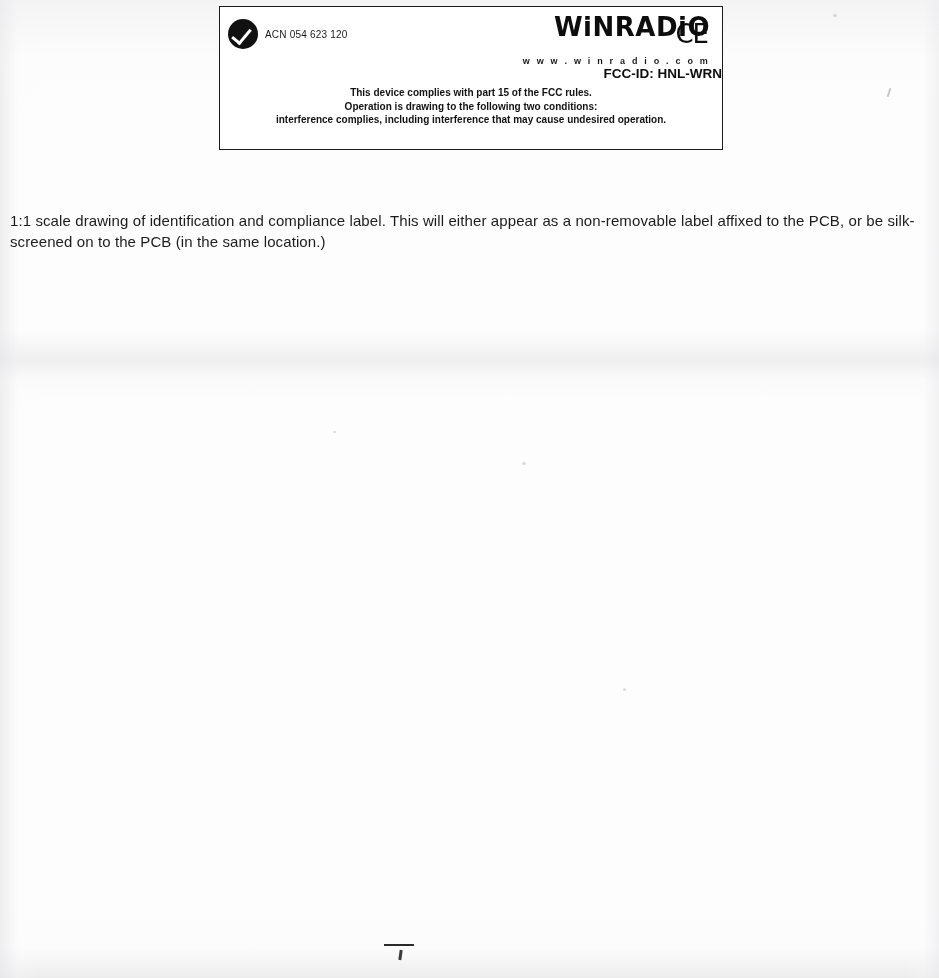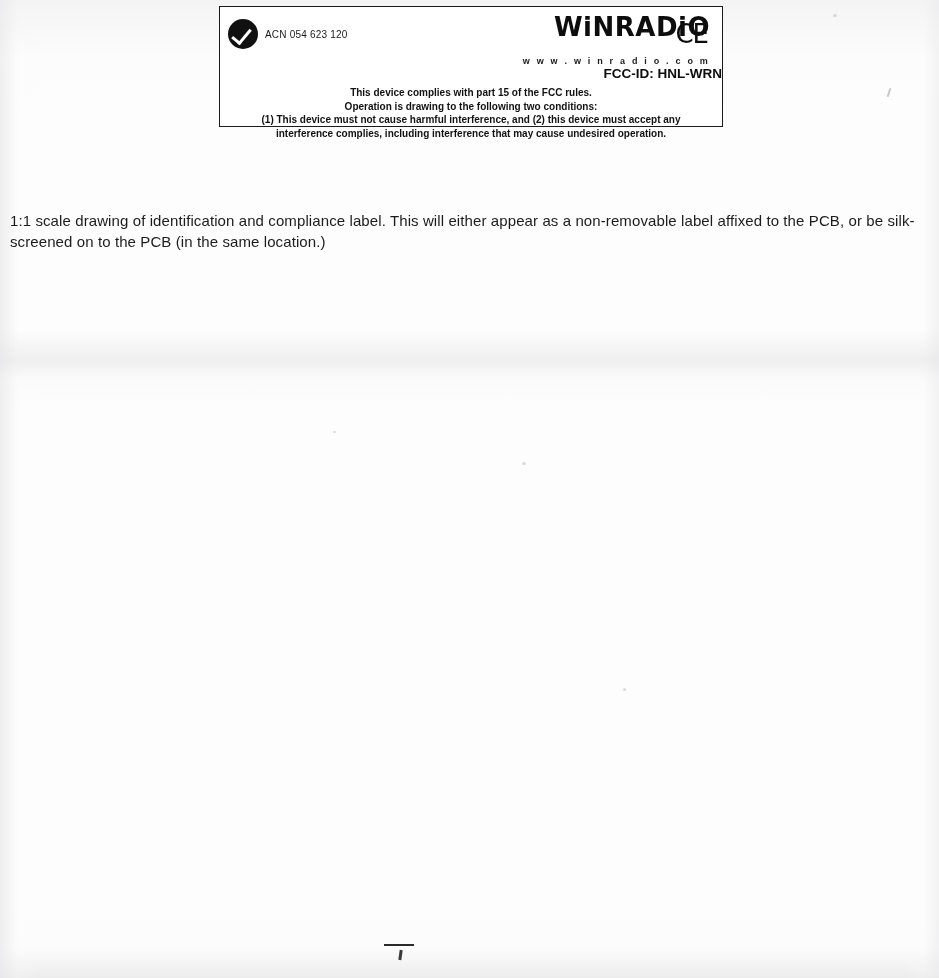--- a/index.html
+++ b/index.html
@@ -56,21 +56,21 @@
     background: #9a9a9c;
     opacity: .55;
   }
 
   
   .label-box {
     position: absolute;
     left: 219px;
     top: 6px;
     width: 504px;
-    height: 121px;
+    height: 144px;
     border: 1px solid #1b1b1b;
     background: #ffffff;
     box-sizing: border-box;
   }
 
   .label-top {
     position: relative;
     height: 60px;
   }
 
@@ -219,21 +219,20 @@
       </div>
 
       <div class="ce-mark">CE</div>
     </div>
 
     <div class="fcc-id">FCC-ID: HNL-WRN</div>
 
     <div class="legal">
       <div>This device complies with part 15 of the FCC rules.</div>
       <div>Operation is drawing to the following two conditions:</div>
-      <div>(1) This device must not cause harmful interference, and (2) this device must accept any</div>
       <div>interference complies, including interference that may cause undesired operation.</div>
     </div>
   </div>
 
   <div class="caption">1:1 scale drawing of identification and compliance label. This will either appear as a non-removable label affixed to the PCB, or be silk-screened on to the PCB (in the same location.)</div>
 
   <div class="bottom-tick"></div>
   <div class="bottom-tick2"></div>
 </div>
 

